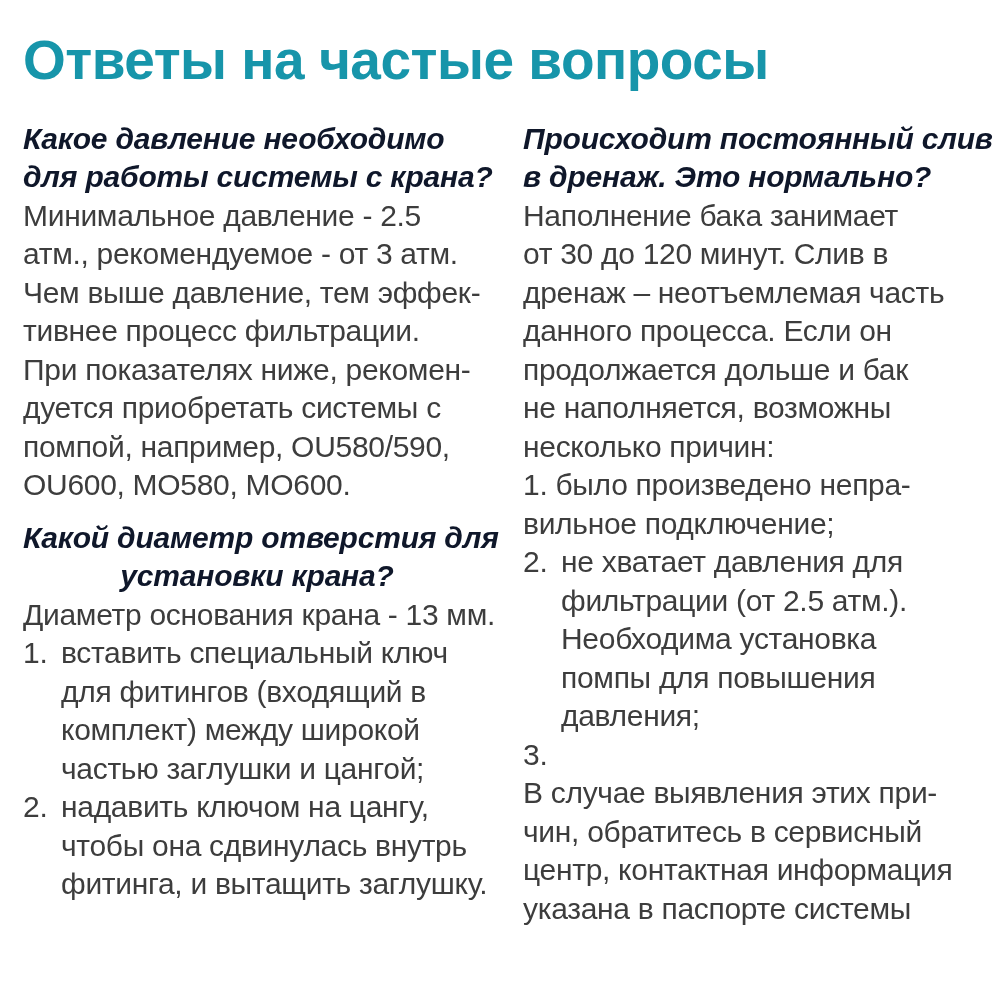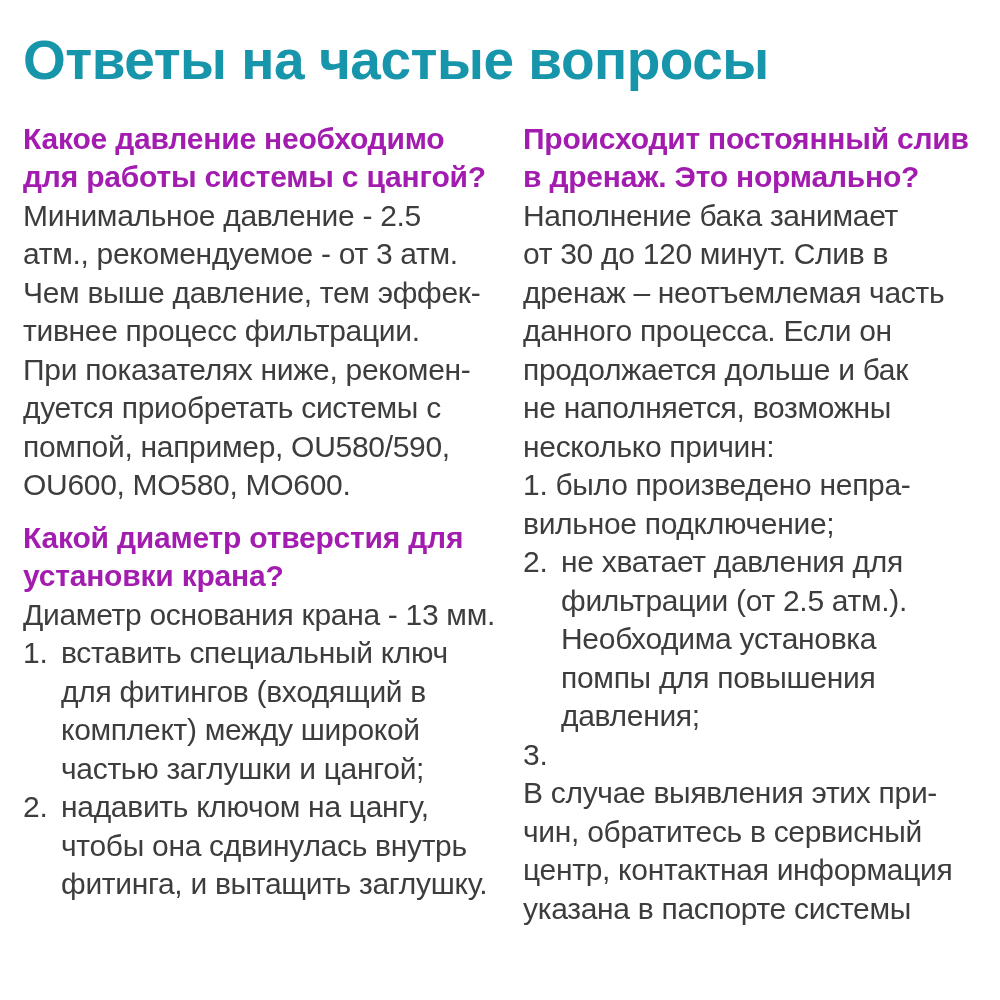--- a/index.html
+++ b/index.html
@@ -41,25 +41,26 @@
   .block { margin: 0; }
   .line {
     font-size: 30px;
     line-height: 38.5px;
     letter-spacing: -0.3px;
     white-space: nowrap;
     color: #3d3d3d;
   }
   .block.question .line {
     font-weight: 700;
-    color: #a21caf;
+    color: #0f172a;
     letter-spacing: -0.2px;
+    font-style: italic;
   }
   
-  .column .block.question:not(:first-child) { margin-top: 14px; }
+  .column .block.question:not(:first-child) { margin-top: 14px; text-align: center; }
 
   .block.item { display: flex; }
   .block.item .marker {
     flex: none;
     width: 38px;
     font-size: 30px;
     line-height: 38.5px;
     letter-spacing: -0.3px;
     color: #3d3d3d;
   }
@@ -68,21 +69,21 @@
 </head>
 <body>
 
 <div class="page">
   <h1 class="page-title">Ответы на частые вопросы</h1>
 
   <div class="columns">
     <div class="column left" id="col-left">
         <div class="block question">
           <div class="line">Какое давление необходимо</div>
-          <div class="line">для работы системы с цангой?</div>
+          <div class="line">для работы системы с крана?</div>
         </div>
         <div class="block para">
           <div class="line">Минимальное давление - 2.5</div>
           <div class="line">атм., рекомендуемое - от 3 атм.</div>
           <div class="line">Чем выше давление, тем эффек-</div>
           <div class="line">тивнее процесс фильтрации.</div>
           <div class="line">При показателях ниже, рекомен-</div>
           <div class="line">дуется приобретать системы с</div>
           <div class="line">помпой, например, OU580/590,</div>
           <div class="line">OU600, MO580, MO600.</div>

